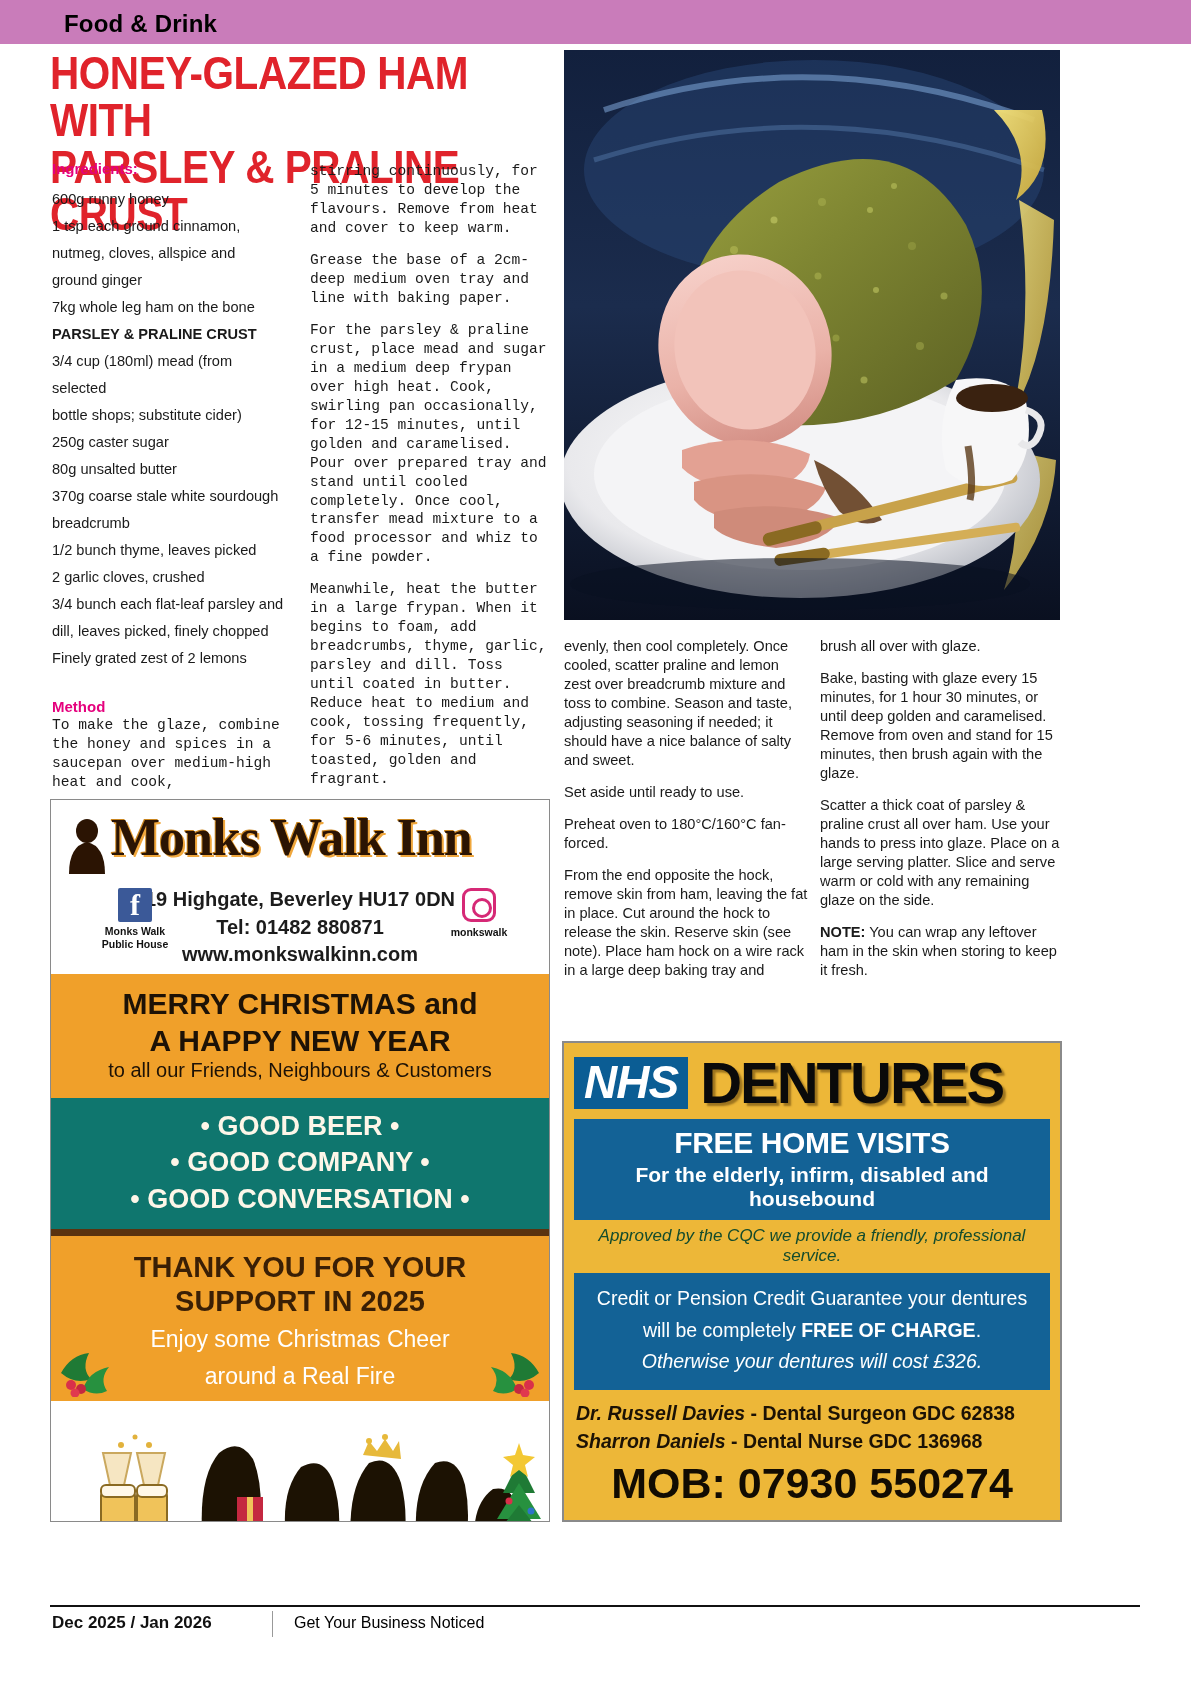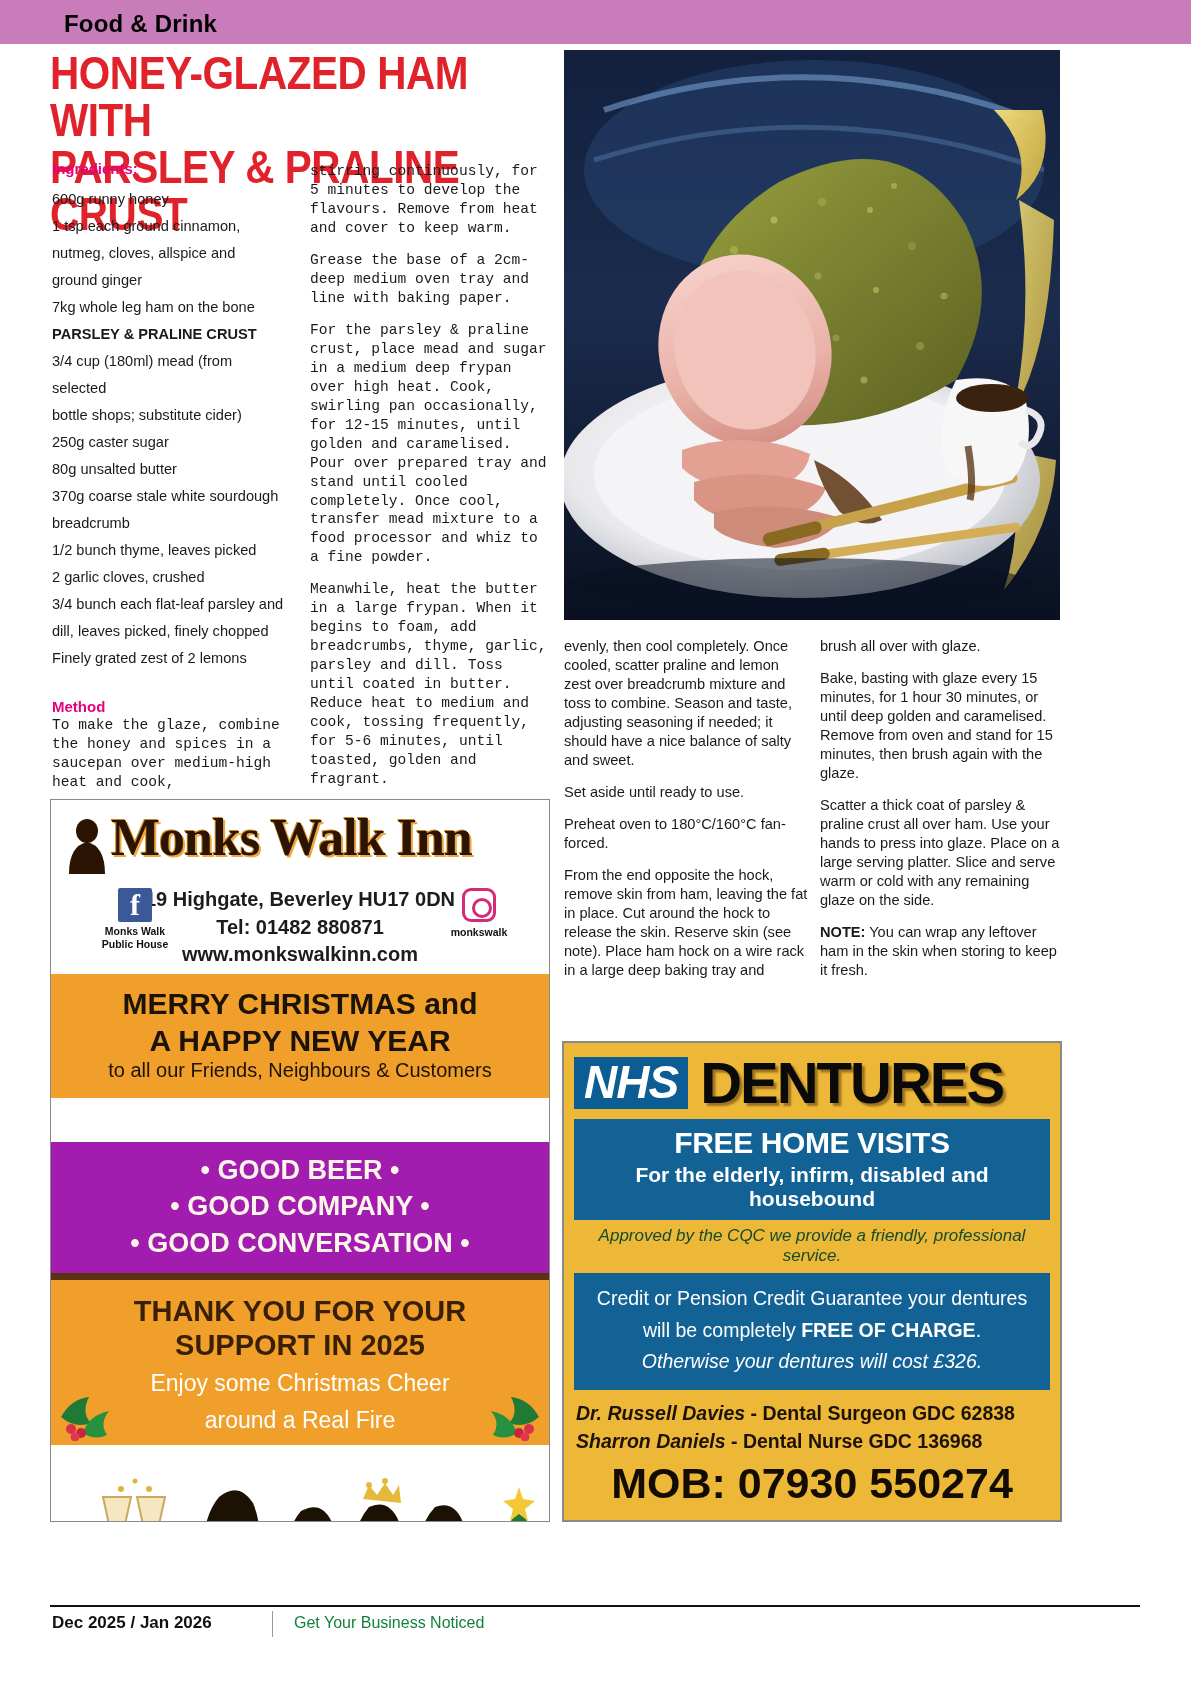--- a/index.html
+++ b/index.html
@@ -115,23 +115,22 @@
 
   .mw-orange1 {
     background: #f0a02a; padding: 12px 8px 16px 8px; text-align: center;
   }
   .mw-orange1 .big {
     font-size: 30px; font-weight: bold; color: #1d1206; line-height: 1.22;
   }
   .mw-orange1 .sub { font-size: 20px; color: #1d1206; }
 
   .mw-black {
-    background: #a21caf; padding: 10px 8px 12px 8px; text-align: center;
+    background: #0f766e; padding: 10px 8px 12px 8px; text-align: center;
     border-bottom: 7px solid #5a3310;
-    margin-top: 44px;
   }
   .mw-black .line {
     font-size: 27px; font-weight: bold; color: #fdf6e8; line-height: 1.34;
   }
 
   .mw-orange2 {
     background: #f0a02a; padding: 14px 8px 10px 8px; text-align: center;
     position: relative;
   }
   .mw-orange2 .thanks {
@@ -195,21 +194,21 @@
   .footer .rule {
     position: absolute; left: 0; top: 0; width: 1090px; height: 2px; background: #111;
   }
   .footer .issue {
     position: absolute; left: 2px; top: 8px; font-size: 17px; font-weight: bold; color: #111;
   }
   .footer .divider {
     position: absolute; left: 222px; top: 6px; width: 1px; height: 26px; background: #999;
   }
   .footer .tagline {
-    position: absolute; left: 244px; top: 9px; font-size: 16px; color: #15803d;
+    position: absolute; left: 244px; top: 9px; font-size: 16px; color: #000000;
   }
 </style>
 </head>
 <body>
 
 <div class="page">
 
   <div class="section-band">
     <div class="label">Food &amp; Drink</div>
   </div>

